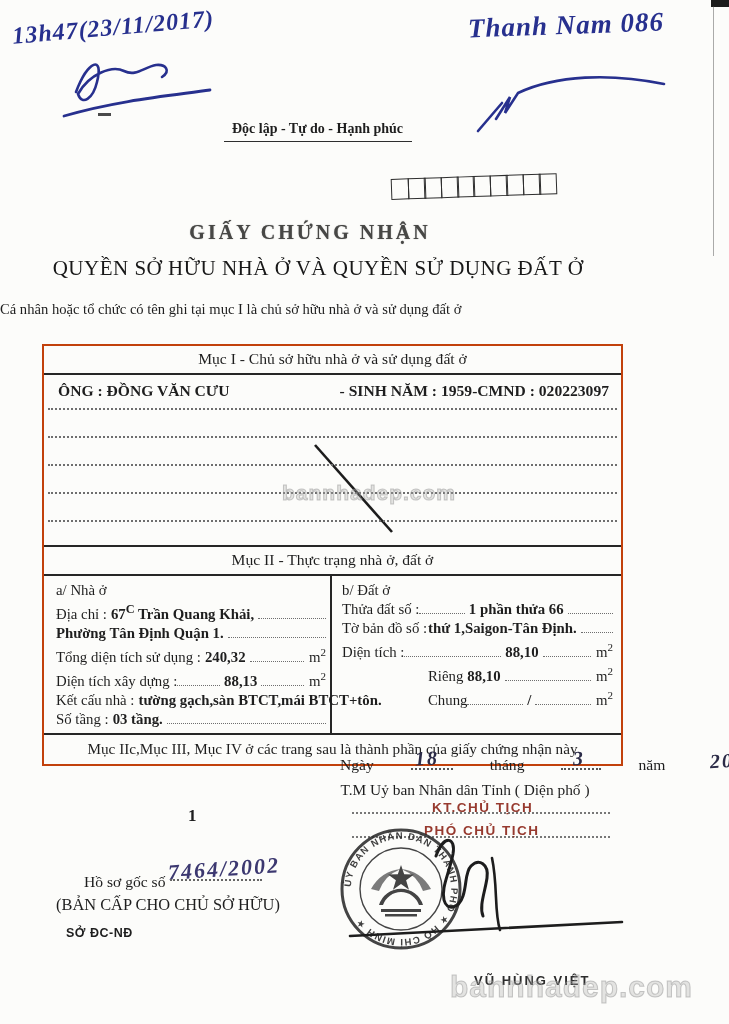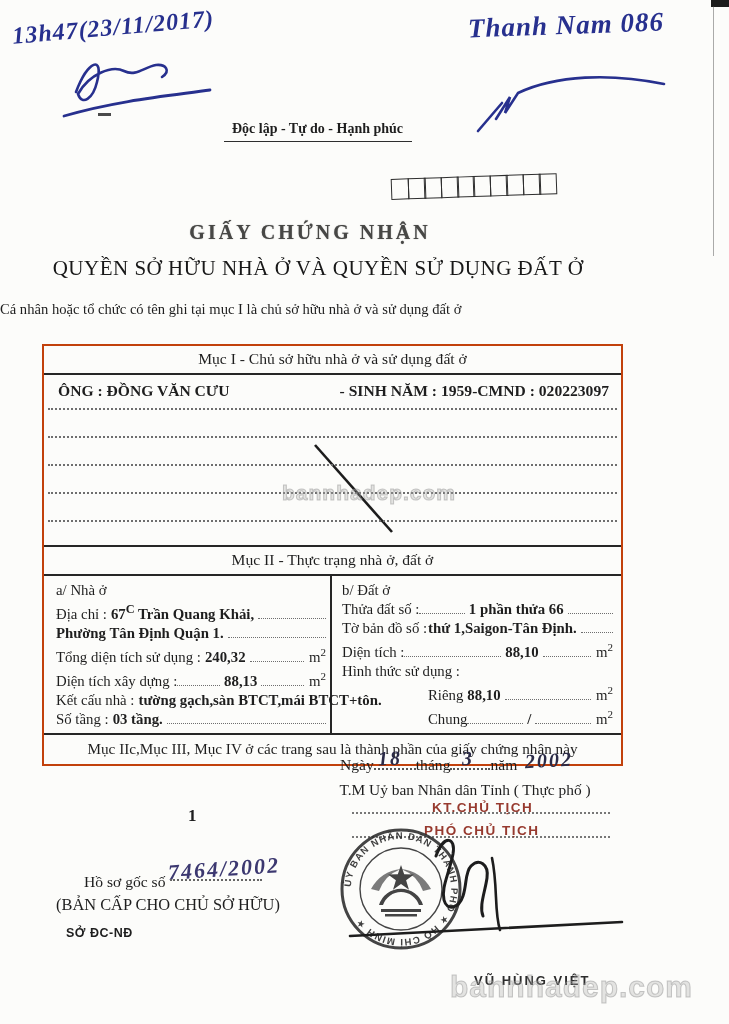--- a/index.html
+++ b/index.html
@@ -52,21 +52,21 @@
   .fval{font-weight:bold; padding:0 4px;}
   .dots{flex:1; border-bottom:1.8px dotted #6e6e6e; height:12px; min-width:6px;}
   .dots2{flex:2; border-bottom:1.8px dotted #6e6e6e; height:12px; min-width:6px;}
   .unit{flex-shrink:0; padding-left:5px;}
   .unit sup{font-size:11px;}
   .overflow-val{white-space:nowrap; position:relative; z-index:2;}
   .indent{padding-left:86px;}
   .t-foot{text-align:center; font-size:15.2px; padding:5px 0 6px; border-top:2px solid #262626;}
   
   .date-line{position:absolute; left:340px; top:756px; width:268px; display:flex; align-items:baseline;
-    font-size:15.6px; white-space:nowrap;}
+    font-size:15.6px; white-space:nowrap;gap:37px;}
   .ddots{border-bottom:2px dotted #555; height:10px; position:relative; flex-shrink:0;}
   .hw-date{position:absolute; bottom:-2px; left:4px; font-size:20px; font-style:italic; color:#2b2b47; letter-spacing:2px; transform:rotate(-3deg); font-weight:bold;}
   .authority{position:absolute; left:305px; top:781px; width:320px; text-align:center; font-size:15.4px;}
   .stamp-dotline{position:absolute; border-bottom:2px dotted #777; height:0;}
   .stamp-red{position:absolute; font-family:"Liberation Sans","DejaVu Sans",sans-serif;
     font-weight:bold; font-size:13.5px; letter-spacing:1.5px; color:#8f2a1e; opacity:.92;}
   .signer-name{position:absolute; left:474px; top:937px; font-family:Liberation Sans, sans-serif;
     font-weight:bold; font-size:13px; letter-spacing:2px; color:#2c2c2c;margin-top:36px;}
   
   .file-label{position:absolute; left:84px; top:873px; font-size:15.6px;}
@@ -182,23 +182,20 @@
           <span class="flabel">Tờ bản đồ số :</span>
           <span class="fval" style="padding-left:1px;">thứ 1,Saigon-Tân Định.</span>
           <span class="dots"></span>
         </div>
         <div class="frow">
           <span class="flabel">Diện tích :</span>
           <span class="dots2"></span>
           <span class="fval">88,10</span>
           <span class="dots"></span>
           <span class="unit"><span>m</span><sup>2</sup></span>
-        </div>
-        <div class="frow">
-          <span class="flabel">Hình thức sử dụng :</span>
         </div>
         <div class="frow indent">
           <span class="flabel">Riêng</span>
           <span class="fval">88,10</span>
           <span class="dots"></span>
           <span class="unit"><span>m</span><sup>2</sup></span>
         </div>
         <div class="frow indent">
           <span class="flabel">Chung</span>
           <span class="dots"></span>
@@ -218,21 +215,21 @@
       </span>
     <span>tháng</span>
     <span class="ddots" style="width:40px;">
         <span class="hw-date" style="left:12px;">3</span>
       </span>
     <span>năm</span>
     <span class="ddots" style="width:66px;border-bottom:none;">
         <span class="hw-date" style="left:8px;">2002</span>
       </span>
   </div>
-  <div class="authority">T.M Uỷ ban Nhân dân Tỉnh ( Thực phố )</div>
+  <div class="authority">T.M Uỷ ban Nhân dân Tỉnh ( Diện phố )</div>
 
   <div class="stamp-dotline" style="left:352px;top:812px;width:258px;"></div>
   <div class="stamp-dotline" style="left:352px;top:836px;width:258px;"></div>
   <div class="stamp-red" style="left:432px;top:800px;">KT.CHỦ TỊCH</div>
   <div class="stamp-red" style="left:424px;top:823px;">PHÓ CHỦ TỊCH</div>
 
   <svg class="sig-svg" style="left:331px;top:819px;" width="140" height="140" viewBox="0 0 140 140">
     <g stroke="#2b2b2b" fill="none" opacity="0.88">
       <circle cx="70" cy="70" r="59" stroke-width="3"></circle>
       <circle cx="70" cy="70" r="41" stroke-width="1.4"></circle>

